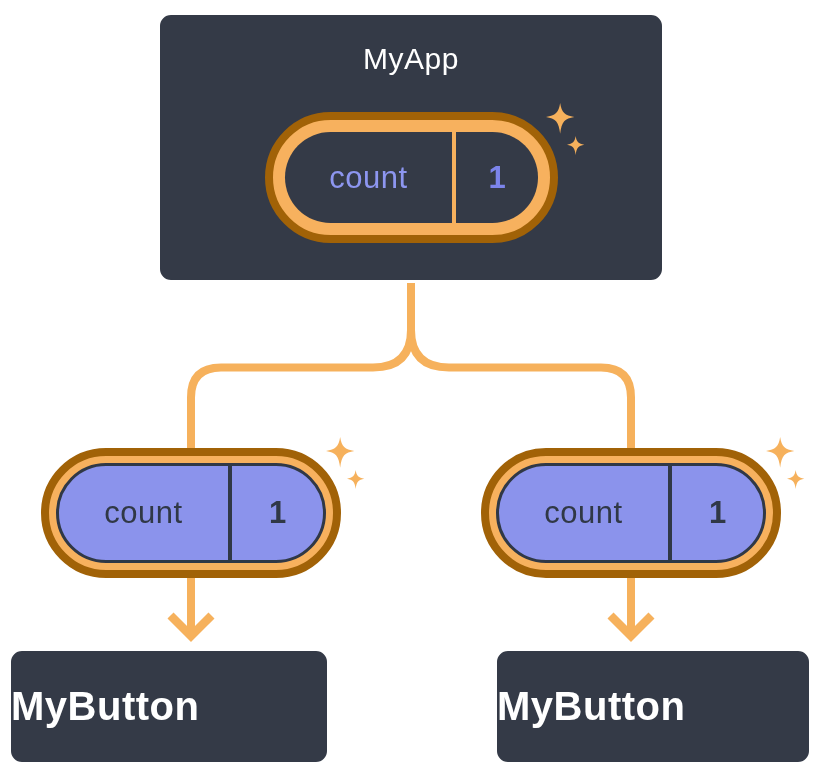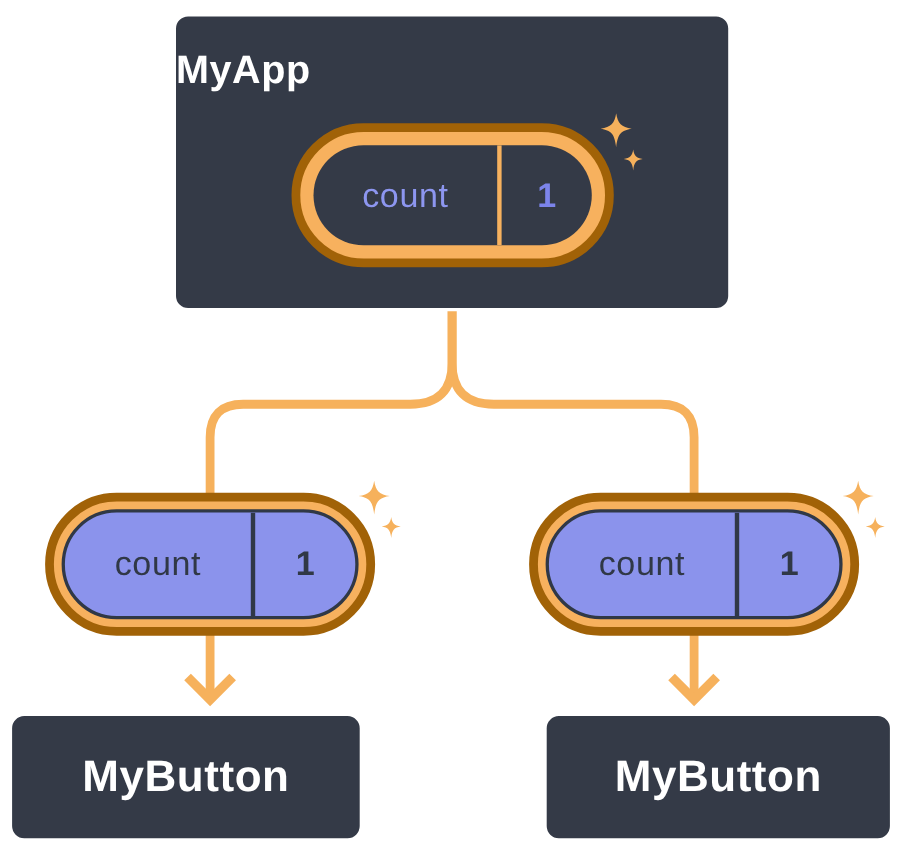--- a/index.html
+++ b/index.html
@@ -18,30 +18,31 @@
     position: absolute;
     background: #343A47;
     border: 3px solid #ffffff;
     border-radius: 14px;
     box-sizing: border-box;
     color: #ffffff;
     z-index: 2;
   }
   .node-root { left: 157px; top: 12px; width: 508px; height: 271px; }
   .node-root .title {
+    text-align: center;
     margin-top: 26px;
-    font-size: 36px;
-    font-weight: bold;
+    font-size: 30px;
+    font-weight: normal;
     letter-spacing: 0.5px;
     line-height: 1.2;
   }
   .node-child {
     display: flex;
     align-items: center;
-    justify-content: center;
+    justify-content: flex-start;
     font-size: 40px;
     font-weight: bold;
     letter-spacing: 0.5px;
   }
   .node-child.left  { left: 8px;   top: 648px; width: 322px; height: 117px; }
   .node-child.right { left: 494px; top: 648px; width: 318px; height: 117px; }
 
   
   .pill {
     position: absolute;

